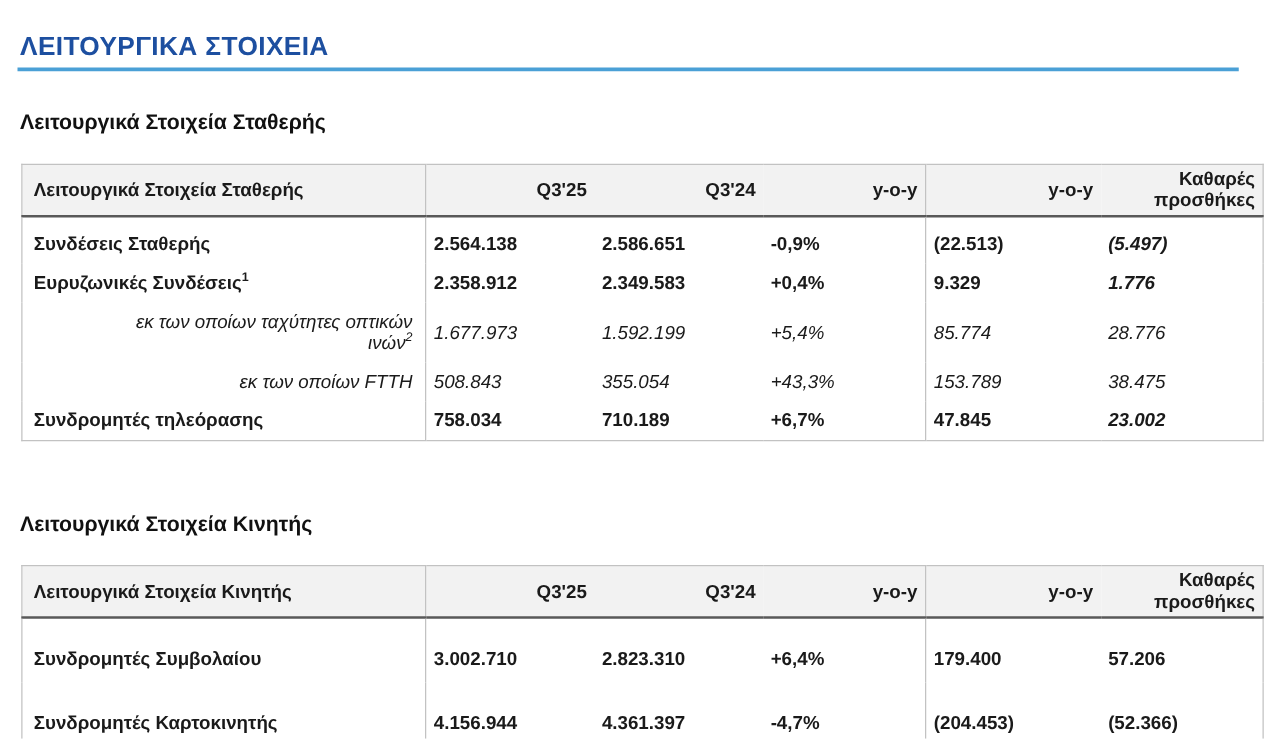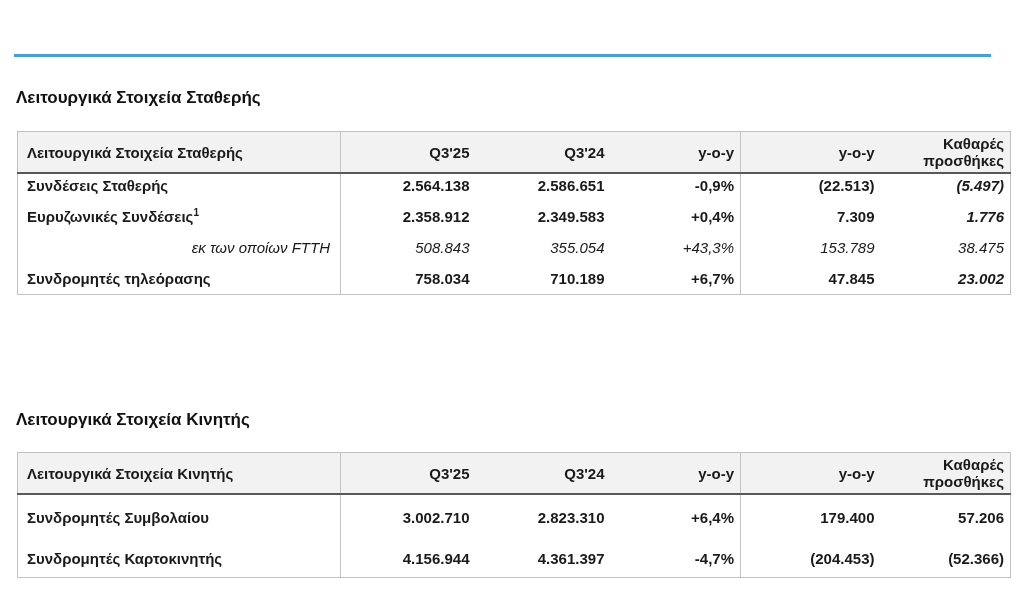--- a/index.html
+++ b/index.html
@@ -44,41 +44,42 @@
     background: #f2f2f2;
     border-bottom: 2px solid #595959;
     font-weight: bold; text-align: right; vertical-align: middle;
     padding: 3px 6px; line-height: 17px; height: 40px;
   }
   .optable thead th.hl { text-align: left; padding-left: 9px; }
   .dv { border-right: 1px solid #c2c2c2; }
 
   .optable tbody td {
     padding: 7px 6px; line-height: 17px;
-    text-align: right; vertical-align: middle;
+    text-align: left; vertical-align: middle;
   }
   .optable tbody td.lbl { text-align: left; padding-left: 9px; }
-  tr.first td { padding-top: 3px; }
+  tr.first td { padding-top: 13px; }
 
   tr.bold td { font-weight: bold; }
   tr.bold td.net { font-style: italic; }
   tr.sub td { font-style: italic; font-weight: normal; }
   tr.sub td.lbl { text-align: right; padding-right: 10px; }
   tr.mob td { font-weight: bold; }
   tr.mob td.val, tr.mob td.net { }
-  #t2 tbody td { padding-top: 14px; padding-bottom: 10px; }
+  #t2 tbody td { padding-top: 24px; padding-bottom: 10px; }
 
   .wrap { display: inline-block; max-width: 232px; }
   sup { font-size: 10px; line-height: 0; }
 </style>
 </head>
 <body>
 
 <div class="page">
 
+  <div class="main-title">ΛΕΙΤΟΥΡΓΙΚΑ ΣΤΟΙΧΕΙΑ</div>
   <div class="title-rule"></div>
 
   <div class="section-heading" id="sec1">Λειτουργικά Στοιχεία Σταθερής</div>
 
   <table class="optable" id="t1">
     <colgroup>
       <col class="c0">
         <col class="c1">
         <col class="c2">
         <col class="c3">
@@ -102,22 +103,30 @@
         <td class="val">2.586.651</td>
         <td class="val dv">-0,9%</td>
         <td class="val">(22.513)</td>
         <td class="net">(5.497)</td>
       </tr>
       <tr class="bold">
         <td class="lbl dv"><span>Ευρυζωνικές Συνδέσεις</span><sup>1</sup></td>
         <td class="val">2.358.912</td>
         <td class="val">2.349.583</td>
         <td class="val dv">+0,4%</td>
-        <td class="val">7.309</td>
+        <td class="val">9.329</td>
         <td class="net">1.776</td>
+      </tr>
+      <tr class="sub">
+        <td class="lbl dv"><span class="wrap"><span>εκ των οποίων ταχύτητες οπτικών ινών</span><sup>2</sup></span></td>
+        <td class="val">1.677.973</td>
+        <td class="val">1.592.199</td>
+        <td class="val dv">+5,4%</td>
+        <td class="val">85.774</td>
+        <td class="net">28.776</td>
       </tr>
       <tr class="sub">
         <td class="lbl dv"><span>εκ των οποίων FTTH</span><sup></sup></td>
         <td class="val">508.843</td>
         <td class="val">355.054</td>
         <td class="val dv">+43,3%</td>
         <td class="val">153.789</td>
         <td class="net">38.475</td>
       </tr>
       <tr class="bold">

